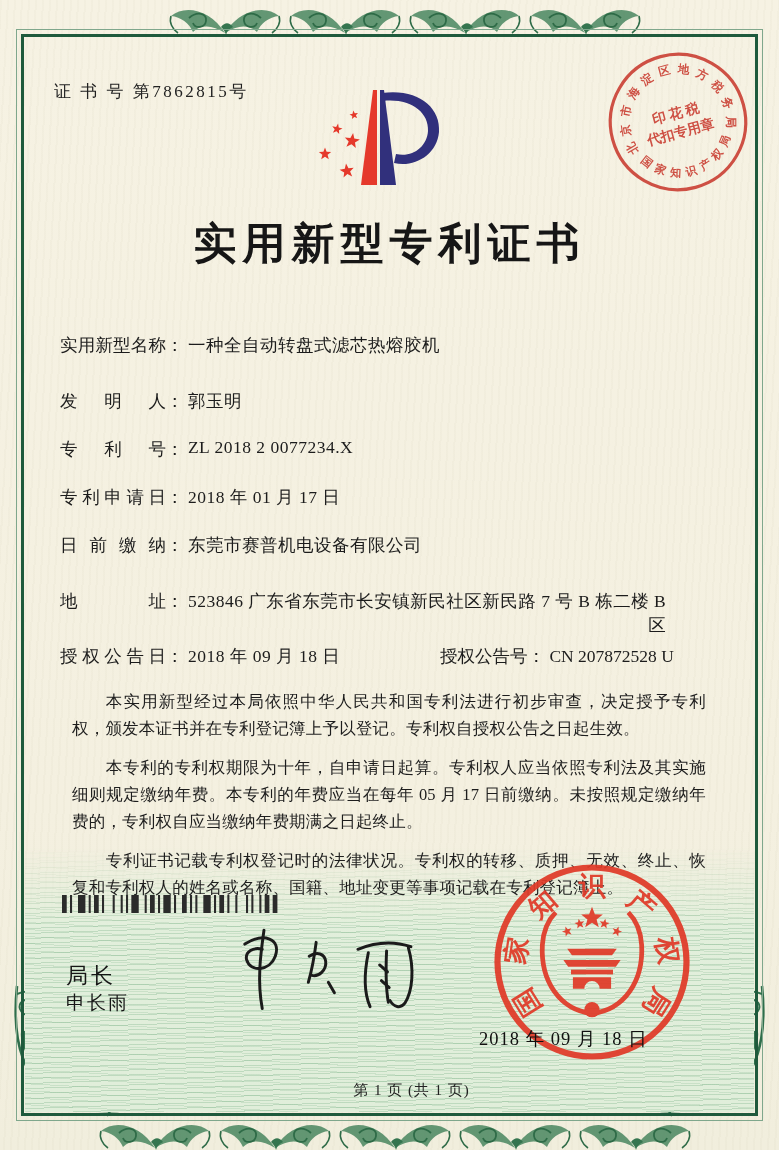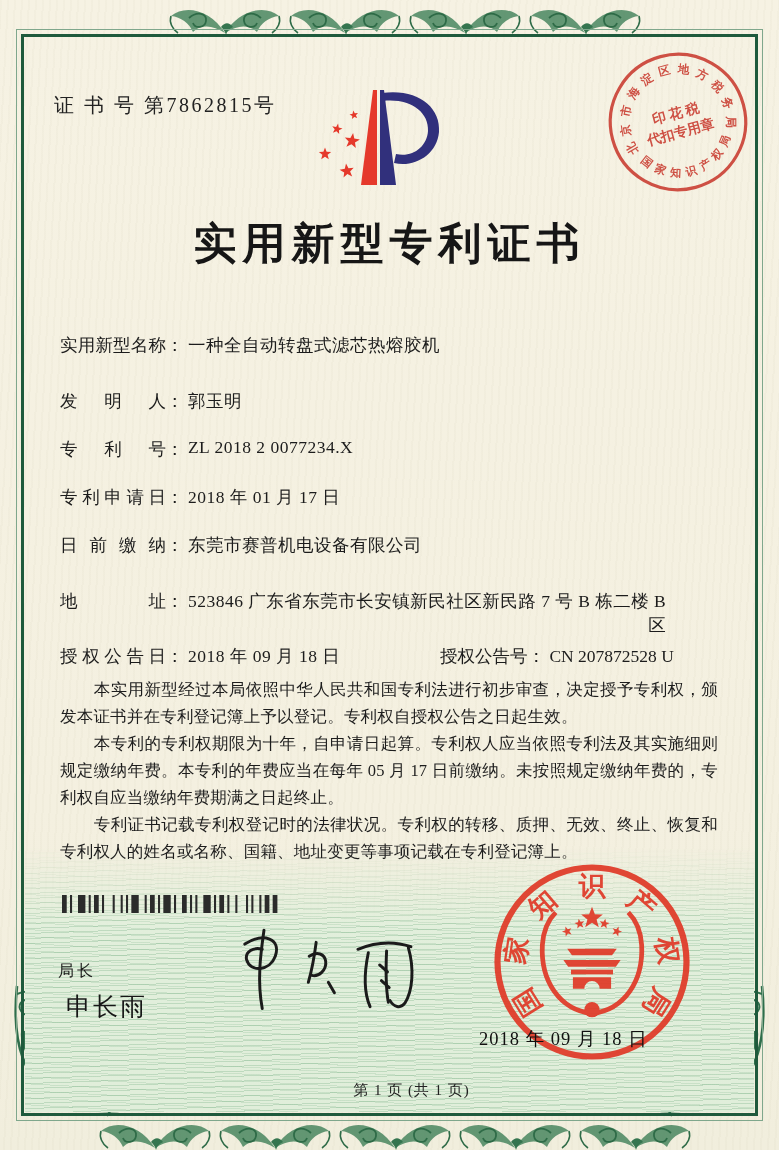--- a/index.html
+++ b/index.html
@@ -18,37 +18,37 @@
   .guilloche{position:absolute;left:25px;right:25px;top:848px;bottom:38px;
     background:
       repeating-linear-gradient(178deg,rgba(110,170,125,.30) 0 1px,transparent 1px 5px),
       repeating-linear-gradient(183deg,rgba(110,170,125,.20) 0 1px,transparent 1px 7px),
       linear-gradient(180deg,#e2efdc 0%,#e0eeda 100%);
     -webkit-mask-image:linear-gradient(180deg,transparent 0,#000 80px);
     mask-image:linear-gradient(180deg,transparent 0,#000 80px);
   }
   .ornaments{position:absolute;left:0;top:0;pointer-events:none;}
   
-  .cert-no{position:absolute;left:54px;top:92px;font-size:20px;letter-spacing:2.5px;color:#222;}
+  .cert-no{position:absolute;left:54px;top:80px;font-size:17px;letter-spacing:2.5px;color:#222;}
   .logo{position:absolute;left:312px;top:74px;}
   .tax-stamp{position:absolute;left:604px;top:48px;transform:rotate(-15deg);opacity:.92;}
   .title{position:absolute;left:0;right:0;top:211px;margin:4px;text-align:center;
     font-size:43px;font-weight:700;letter-spacing:6px;color:#161616;}
   .fields{position:absolute;left:60px;top:0;width:658px;font-size:17.5px;color:#1c1c1c;}
   .f-row{position:absolute;left:0;width:658px;}
   .f-label{display:inline-block;width:106px;text-align:justify;text-align-last:justify;vertical-align:top;}
   .f-colon{display:inline-block;vertical-align:top;}
   .f-value{display:inline-block;vertical-align:top;max-width:540px;white-space:pre-line;letter-spacing:.5px;text-align:right;}
   .f-right{position:absolute;left:380px;top:0;}
   .paragraphs{position:absolute;left:60px;top:676px;width:658px;font-size:16.5px;line-height:27px;
     text-align:justify;color:#1d1d1d;letter-spacing:.2px;}
-  .paragraphs p{margin:0;text-indent:2.05em;}
+  .paragraphs p{margin:12px;text-indent:2.05em;}
   .barcode{position:absolute;left:62px;top:895px;}
-  .director-title{position:absolute;left:58px;top:961px;font-size:16px;letter-spacing:3px;color:#161616;}
-  .director-name{position:absolute;left:66px;top:990px;font-size:25px;letter-spacing:2px;color:#161616;font-family:Liberation Mono, monospace;}
+  .director-title{position:absolute;left:66px;top:961px;font-size:22px;letter-spacing:3px;color:#161616;}
+  .director-name{position:absolute;left:66px;top:990px;font-size:19px;letter-spacing:2px;color:#161616;font-family:Liberation Mono, monospace;}
   .signature{position:absolute;left:193px;top:918px;}
   .seal{position:absolute;left:487px;top:857px;opacity:.93;}
   .seal-date{position:absolute;left:479px;top:1026px;font-size:18.5px;letter-spacing:1px;color:#101010;z-index:4;}
   .page-footer{position:absolute;left:0;right:0;top:1081px;text-align:center;font-size:15px;letter-spacing:1px;color:#222;margin-left:44px;}
   
   .seal-ring text{fill:#e03a28;font-weight:700;font-family:"Liberation Serif","DejaVu Serif",serif;}
   .stamp-ring text{fill:#cb4337;font-weight:700;font-family:"Liberation Serif","DejaVu Serif",serif;}
   .stamp-center{fill:#cb4337;font-weight:700;font-family:"Liberation Serif","DejaVu Serif",serif;}
 </style>
 </head>

